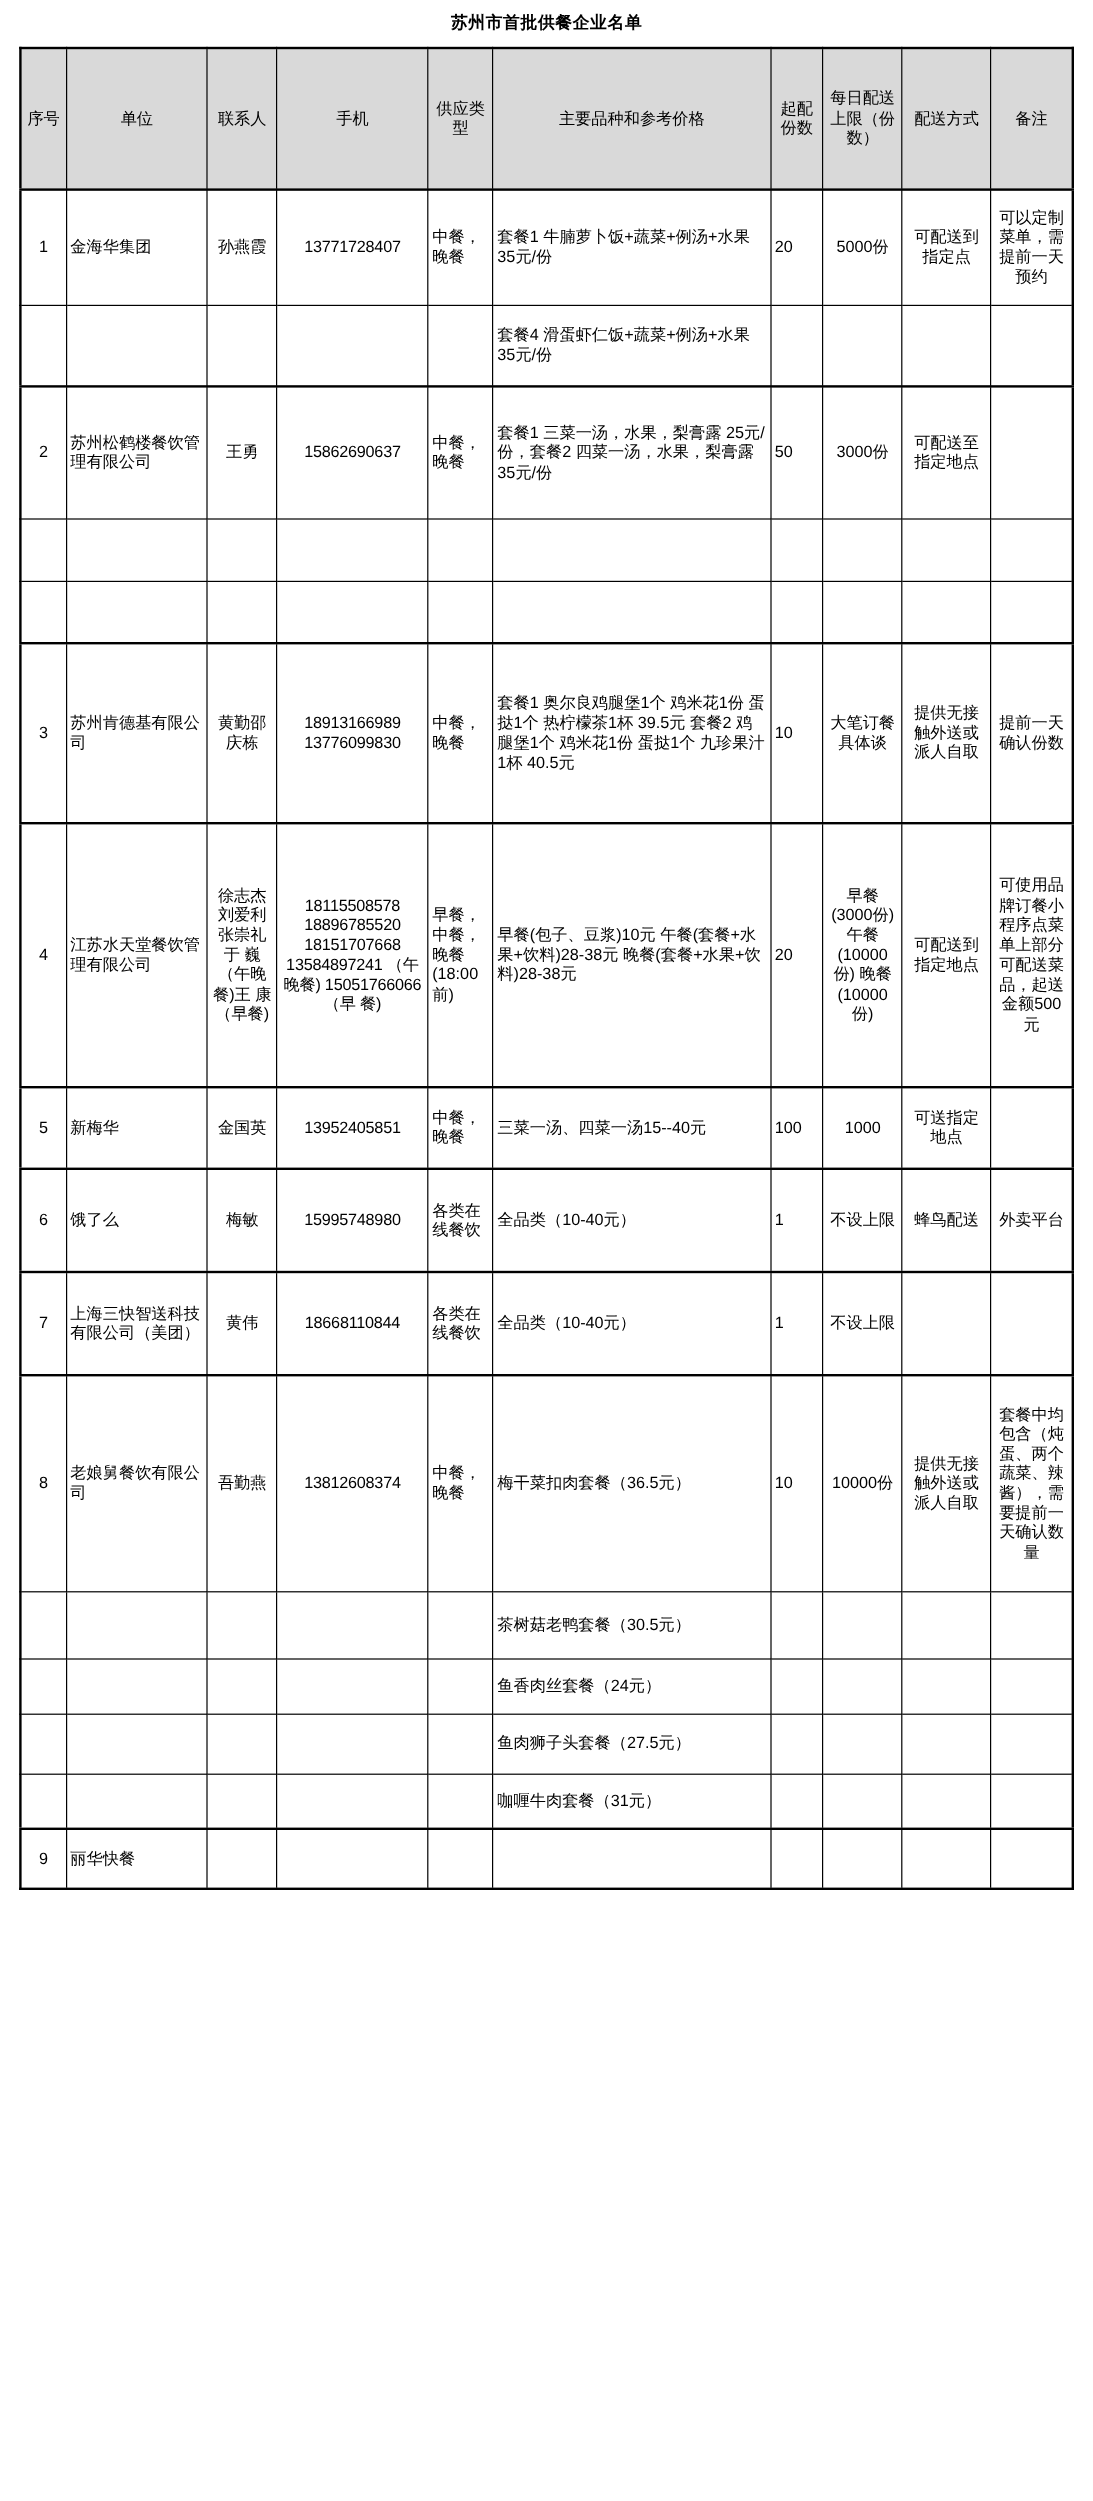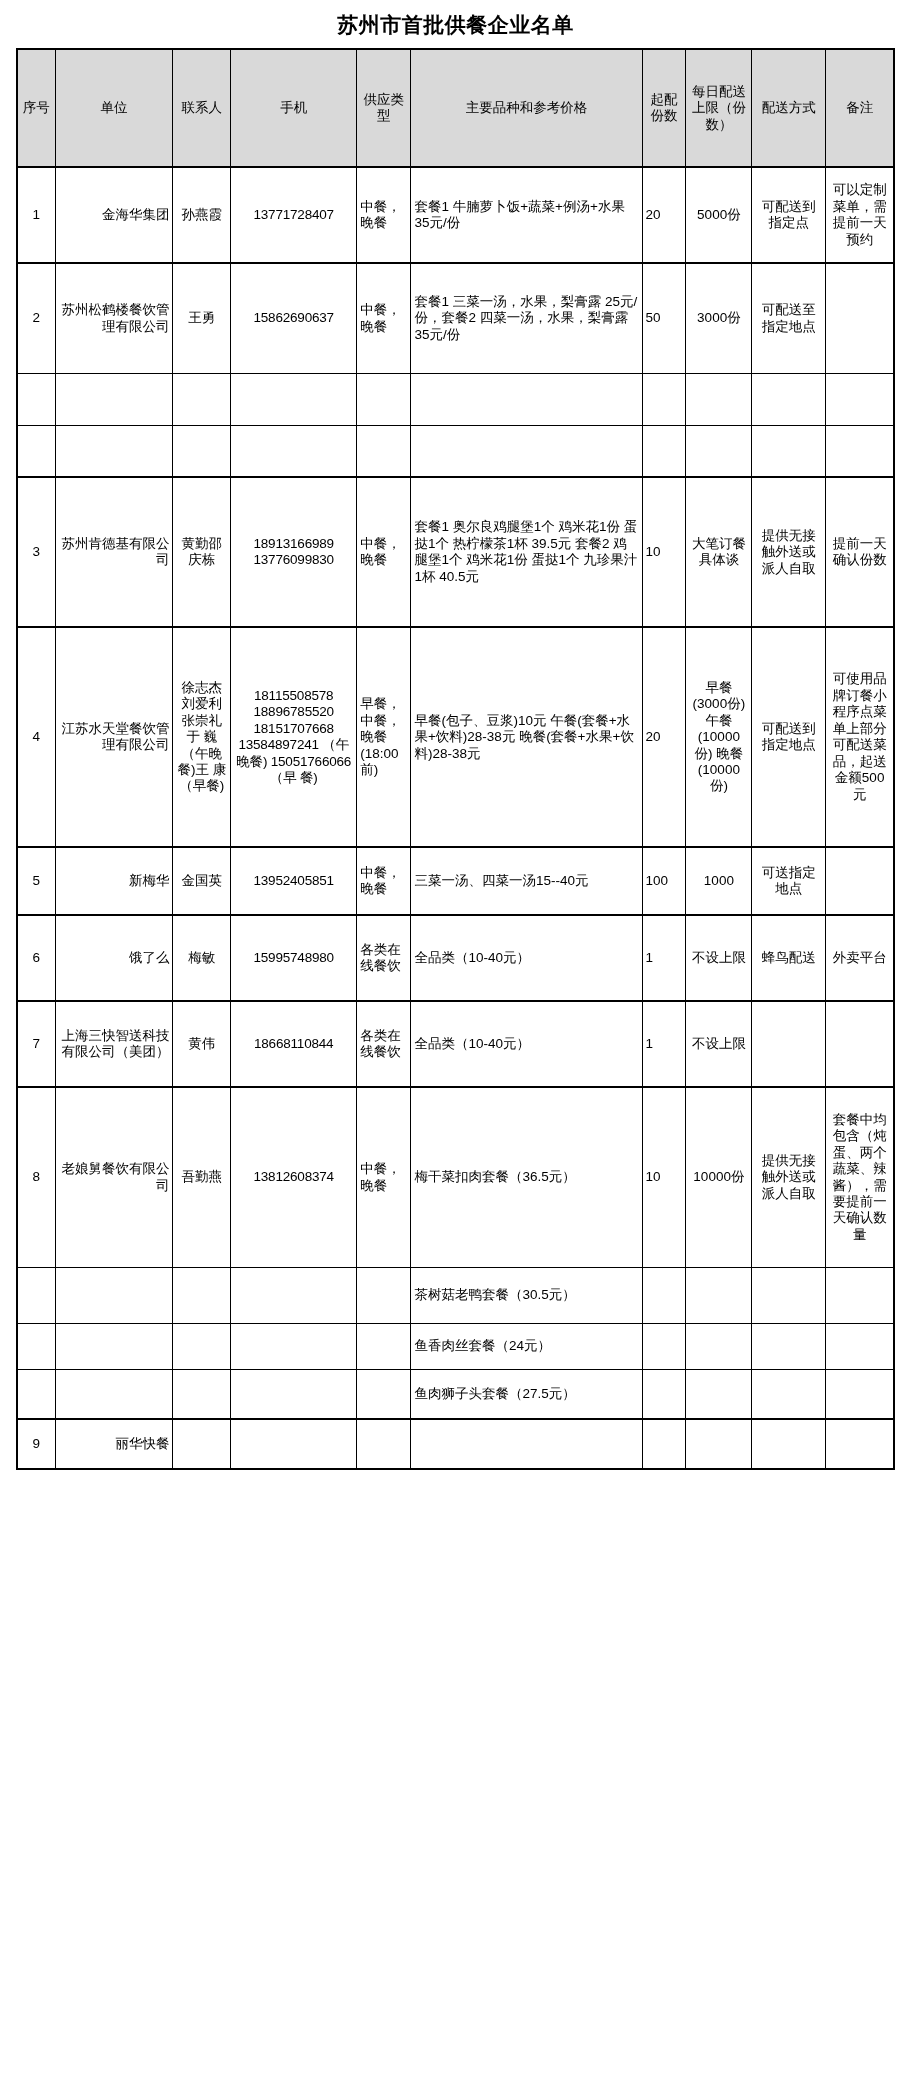--- a/index.html
+++ b/index.html
@@ -16,23 +16,23 @@
   }
   .page {
     width: 911px;
     min-height: 2084px;
     background: #ffffff;
     padding: 0;
     position: relative;
   }
   .doc-title {
     text-align: center;
-    font-size: 21px;
+    font-size: 14px;
     font-weight: bold;
-    font-family: Liberation Sans, sans-serif;
+    font-family: Liberation Mono, monospace;
     letter-spacing: 0.5px;
     padding-top: 11px;
     padding-bottom: 10px;
     line-height: 1.3;
   }
   .table-wrap {
     padding: 0 16px 0 16px;
   }
   table.main {
     border-collapse: collapse;
@@ -63,21 +63,21 @@
   col.c-unit   { width: 102px; }
   col.c-contact{ width: 50px; }
   col.c-phone  { width: 109px; }
   col.c-type   { width: 47px; }
   col.c-items  { width: 200px; }
   col.c-min    { width: 38px; }
   col.c-cap    { width: 57px; }
   col.c-deliv  { width: 64px; }
   col.c-note   { width: 59px; }
   td.seq { text-align: center; font-size: 14px; }
-  td.unit { text-align: right; font-size: 14px; line-height: 1.25; }
+  td.unit { text-align: left; font-size: 14px; line-height: 1.25; }
   td.contact { text-align: center; font-size: 14px; line-height: 1.2; }
   td.phone { text-align: center; font-size: 13.5px; line-height: 1.25; letter-spacing: -0.2px;}
   td.type { text-align: left; font-size: 12.5px; line-height: 1.2; }
   td.items { text-align: left; font-size: 14px; line-height: 1.3; padding-left: 5px; }
   td.min { text-align: left; font-size: 14px; margin-left: 43px; }
   td.cap { text-align: center; font-size: 13.5px; line-height: 1.25; }
   td.deliv { text-align: center; font-size: 13px; line-height: 1.25; }
   td.note { text-align: center; font-size: 13px; line-height: 1.25; }
 
   .thick-top { border-top: 2px solid #000 !important; }
@@ -123,20 +123,32 @@
             <td class="unit">金海华集团</td>
             <td class="contact">孙燕霞</td>
             <td class="phone">13771728407</td>
             <td class="type">中餐，晚餐</td>
             <td class="items">套餐1  牛腩萝卜饭+蔬菜+例汤+水果  35元/份</td>
             <td class="min">20</td>
             <td class="cap">5000份</td>
             <td class="deliv">可配送到指定点</td>
             <td class="note">可以定制菜单，需提前一天预约</td>
           </tr>
+          <tr style="height: 68px;">
+            <td class="seq"></td>
+            <td class="unit"></td>
+            <td class="contact"></td>
+            <td class="phone"></td>
+            <td class="type"></td>
+            <td class="items">套餐4  滑蛋虾仁饭+蔬菜+例汤+水果  35元/份</td>
+            <td class="min"></td>
+            <td class="cap"></td>
+            <td class="deliv"></td>
+            <td class="note"></td>
+          </tr>
           <tr class="thick-top" style="height: 110px;">
             <td class="seq">2</td>
             <td class="unit">苏州松鹤楼餐饮管理有限公司</td>
             <td class="contact">王勇</td>
             <td class="phone">15862690637</td>
             <td class="type">中餐，晚餐</td>
             <td class="items">套餐1  三菜一汤，水果，梨膏露 25元/份，套餐2  四菜一汤，水果，梨膏露 35元/份</td>
             <td class="min">50</td>
             <td class="cap">3000份</td>
             <td class="deliv">可配送至指定地点</td>
@@ -267,20 +279,32 @@
             <td class="unit"></td>
             <td class="contact"></td>
             <td class="phone"></td>
             <td class="type"></td>
             <td class="items">鱼肉狮子头套餐（27.5元）</td>
             <td class="min"></td>
             <td class="cap"></td>
             <td class="deliv"></td>
             <td class="note"></td>
           </tr>
+          <tr style="height: 46px;">
+            <td class="seq"></td>
+            <td class="unit"></td>
+            <td class="contact"></td>
+            <td class="phone"></td>
+            <td class="type"></td>
+            <td class="items">咖喱牛肉套餐（31元）</td>
+            <td class="min"></td>
+            <td class="cap"></td>
+            <td class="deliv"></td>
+            <td class="note"></td>
+          </tr>
           <tr class="thick-top" style="height: 50px;">
             <td class="seq">9</td>
             <td class="unit">丽华快餐</td>
             <td class="contact"></td>
             <td class="phone"></td>
             <td class="type"></td>
             <td class="items"></td>
             <td class="min"></td>
             <td class="cap"></td>
             <td class="deliv"></td>

